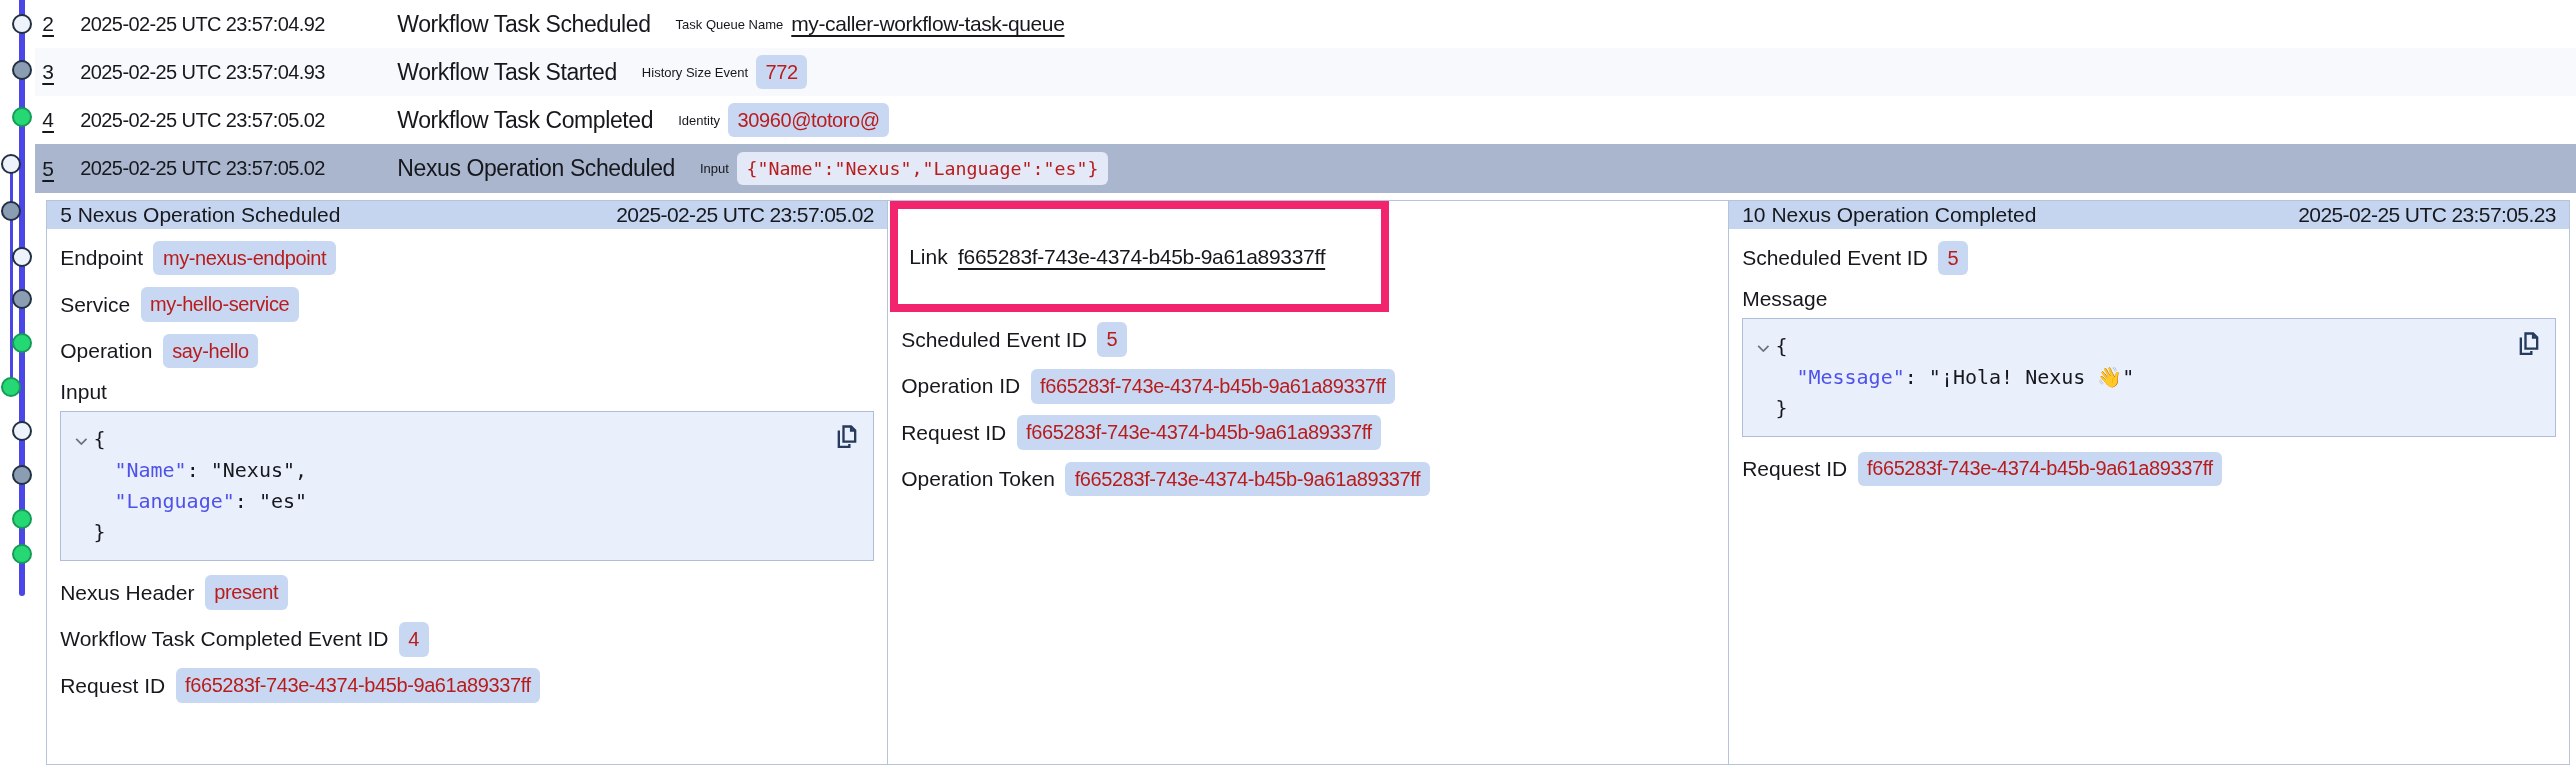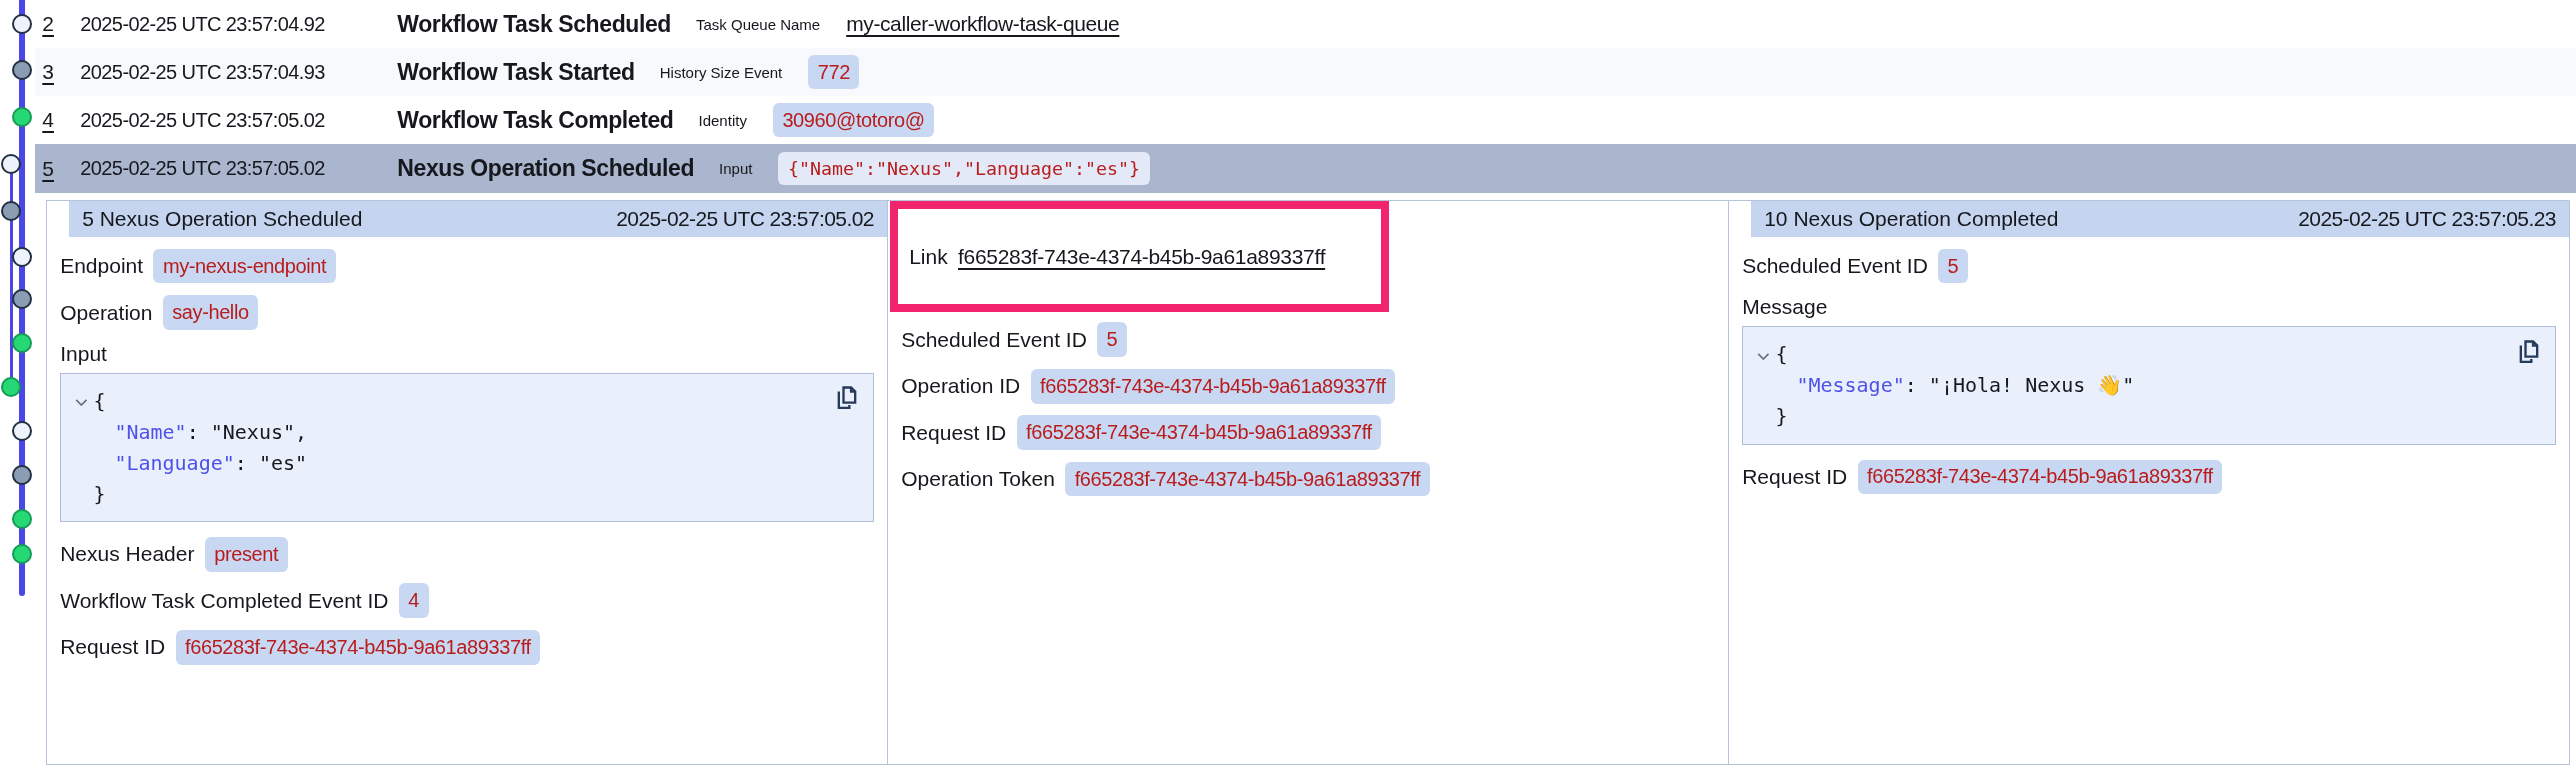--- a/index.html
+++ b/index.html
@@ -16,34 +16,34 @@
   .dot.gray{background:#8b9db3;}
   .dot.green{background:#25d873;border-color:#169a58;}
 
   
   .rows{position:absolute;left:35px;top:0;width:2541px;}
   .event-row{display:flex;align-items:center;height:48px;padding-left:7.3px;}
   .event-row.alt{background:#f7f9fc;}
   .event-row.selected{background:#a9b6ce;}
   .num{width:38px;font-size:21px;text-decoration:underline;text-underline-offset:4.4px;text-decoration-thickness:1.8px;cursor:pointer;}
   .ts{width:317px;font-size:20px;letter-spacing:-0.6px;}
-  .ename{font-size:23px;font-weight:700;letter-spacing:-0.4px;margin-right:25px;}
-  .attr{font-size:15px;margin-right:26px;}
+  .ename{font-size:23px;font-weight:400;letter-spacing:-0.4px;margin-right:25px;}
+  .attr{font-size:13px;margin-right:8px;}
   .linkval{font-size:21px;letter-spacing:-0.4px;text-decoration:underline;text-underline-offset:4.4px;text-decoration-thickness:1.8px;cursor:pointer;}
   .badge{display:inline-block;background:#c8d8f2;border-radius:5.9px;padding:5.9px 9.5px;font-size:20px;letter-spacing:-0.4px;color:#b91c1c;}
   .badge.mono{font-family:"DejaVu Sans Mono",monospace;font-size:18.3px;letter-spacing:0;}
   .badge.light{background:#e3e9f7;}
 
   
   .panels{position:absolute;left:46px;top:200px;width:2524px;height:565px;
           display:flex;border:1.5px solid #b7c3da;box-sizing:border-box;background:#ffffff;}
   .panel{flex:1 1 0;min-width:0;position:relative;}
   .panel + .panel{border-left:1.5px solid #b7c3da;}
-  .phead{height:36px;background:#c5d4ef;display:flex;align-items:center;justify-content:space-between;
-         padding:0 13.2px;font-size:21px;margin-left:22px;}
+  .phead{height:28px;background:#c5d4ef;display:flex;align-items:center;justify-content:space-between;
+         padding:0 13.2px;font-size:21px;}
   .phead .ptime{letter-spacing:-0.6px;}
   .pbody{padding:11.7px 13.2px 0 13.2px;}
   .pbody.nopad{padding:0;}
   .frow{display:flex;align-items:center;margin-bottom:11.7px;min-height:32px;}
   .flabel{font-size:21px;margin-right:10.3px;white-space:nowrap;}
   .plainlabel{font-size:21px;margin:4.4px 0 7.3px 0;}
 
   
   .pinkbox{margin-left:1.5px;width:499px;height:111px;box-sizing:border-box;border:8px solid #f2246e;border-radius:0;
            display:flex;flex-direction:column;justify-content:space-around;padding-left:11.7px;background:#ffffff;}
@@ -127,20 +127,24 @@
     <div class="phead">
       <span class="ptitle">5 Nexus Operation Scheduled</span>
       <span class="ptime">2025-02-25 UTC 23:57:05.02</span>
     </div>
     <div class="pbody">
       <div class="frow">
         <span class="flabel">Endpoint</span>
         <span class="badge">my-nexus-endpoint</span>
       </div>
       <div class="frow">
+        <span class="flabel">Service</span>
+        <span class="badge">my-hello-service</span>
+      </div>
+      <div class="frow">
         <span class="flabel">Operation</span>
         <span class="badge">say-hello</span>
       </div>
       <div class="plainlabel">Input</div>
 
       <div class="codeblock">
         <div class="cline l1">
           <span class="chev"><svg width="14.7" height="10.3" viewBox="0 0 20 14">
                 <polyline points="3,4 10,11 17,4" fill="none" stroke="#6b7280" stroke-width="2.4"></polyline>
               </svg></span><span>{</span>

